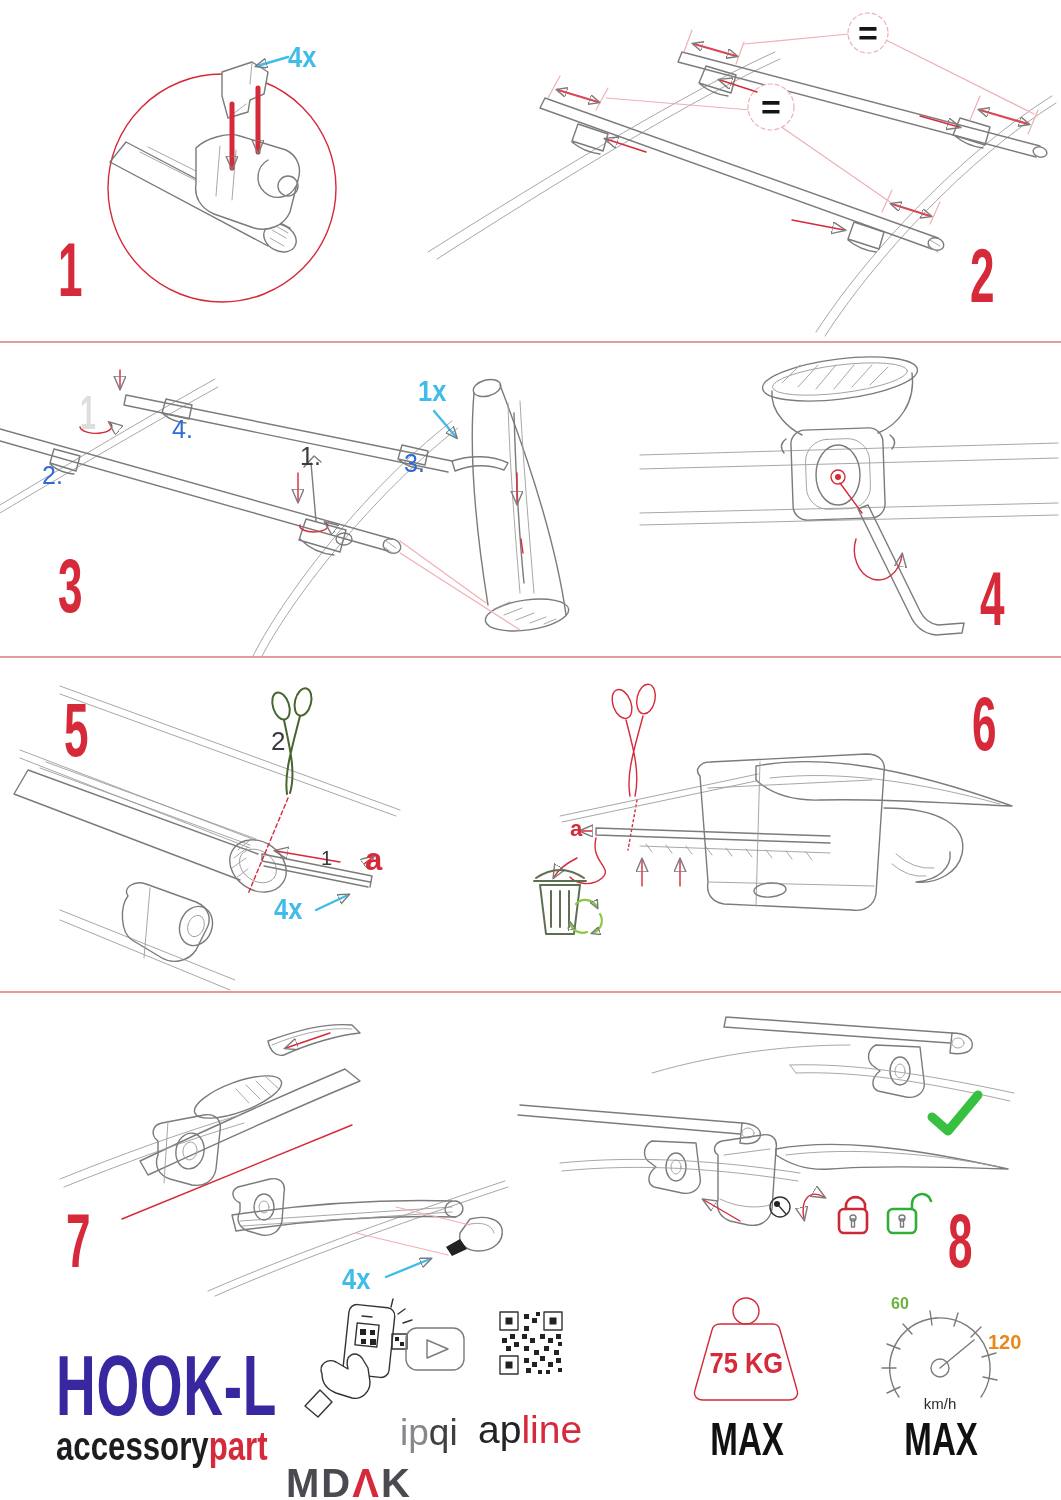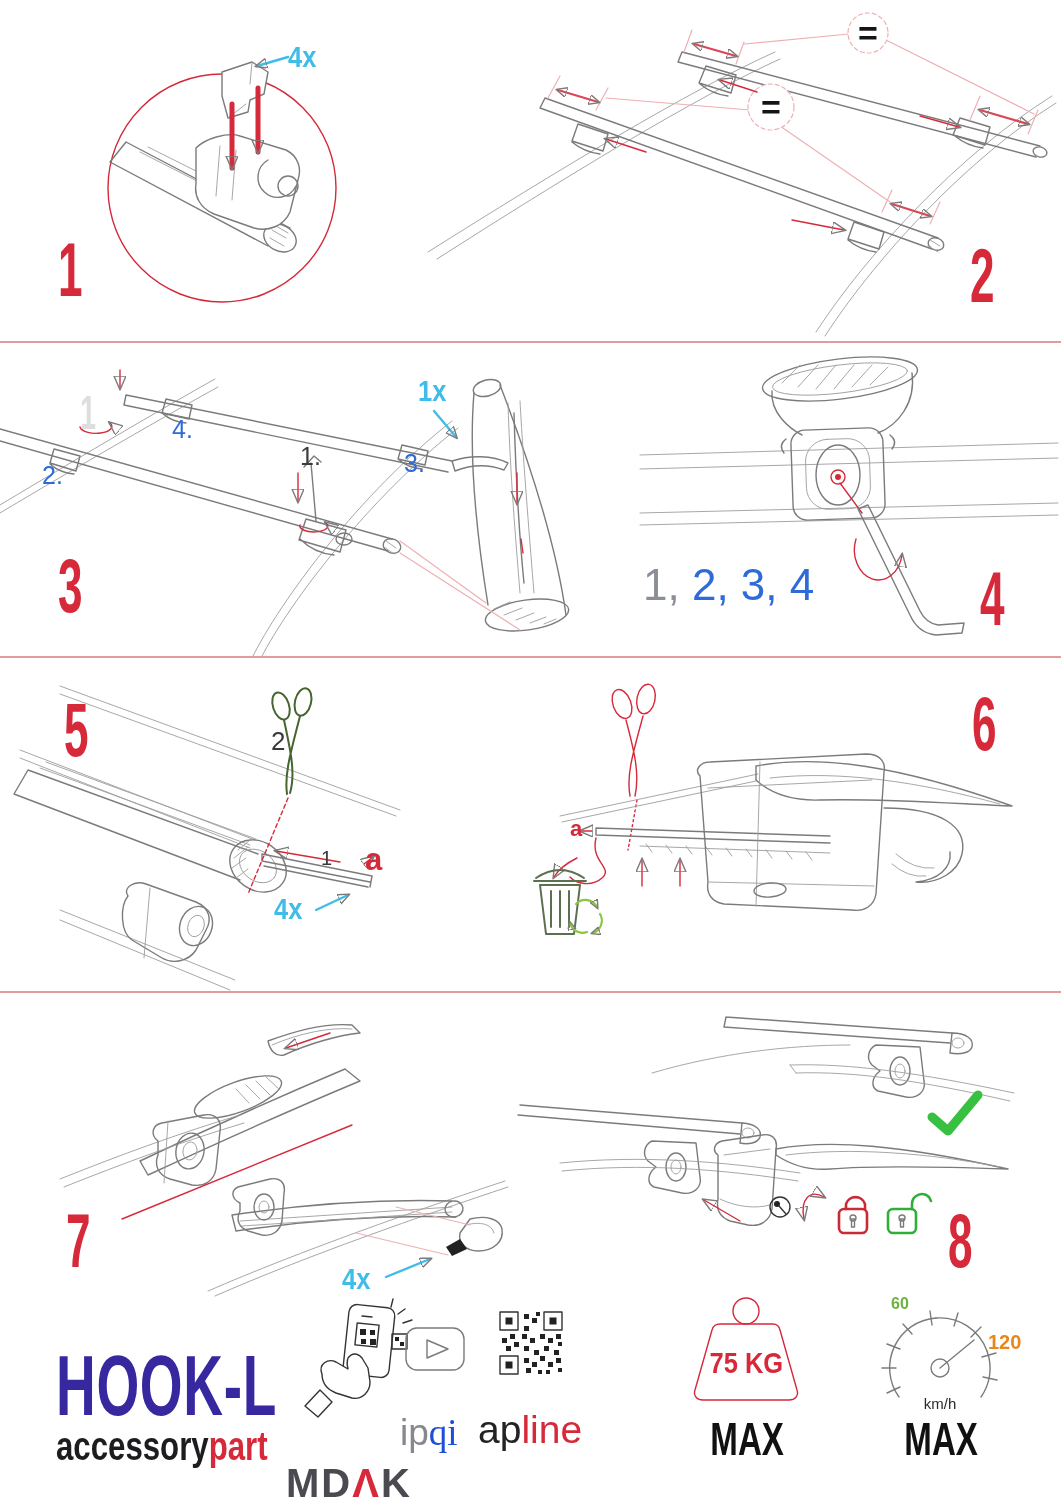--- a/index.html
+++ b/index.html
@@ -44,21 +44,21 @@
   .slbl2{font-size:26px;line-height:1;color:#3a3a3e;}
   .parta{font-weight:bold;color:#d6293a;line-height:1;}
   .logo-product{font-weight:bold;font-size:86px;line-height:1;color:#37289f;
        transform:scaleX(.64);transform-origin:left top;letter-spacing:1px;}
   .brandline{font-weight:bold;font-size:40px;line-height:1;transform:scaleX(.78);
        transform-origin:left top;white-space:pre;}
   .brand-black{color:#1d1d1f;} .brand-red{color:#d6293a;}
   .mdak{font-weight:bold;font-size:40px;line-height:1;color:#4a4a50;letter-spacing:2px;margin-top:45px;}
   .mdak .lam{color:#d6293a;}
   .ipqi{font-size:37px;line-height:1;color:#87878c;}
-  .ipqi .r{color:#1d4ed8;font-family:Liberation Serif, serif;}
+  .ipqi .r{color:#404040;}
   .apline{font-size:39px;line-height:1;color:#232325;}
   .apline .r{color:#d6293a;}
   .ctr{text-align:center;}
   .maxlbl{font-weight:bold;font-size:46px;line-height:1;color:#111;
        transform:scaleX(.72);transform-origin:center top;}
   .kg{font-weight:bold;font-size:30px;line-height:1;color:#d6293a;
        transform:scaleX(.85);transform-origin:center top;}
   .s60{font-weight:bold;font-size:16px;line-height:1;color:#6cb33e;}
   .s120{font-weight:bold;font-size:20px;line-height:1;color:#e8881c;text-align:right;}
   .kmh{font-size:15px;line-height:1;color:#2a2a2a;}
@@ -220,21 +220,20 @@
       </g>
     </svg>
     <span class="abs num" style="left:58px;top:205px">3</span>
     <span class="abs num" style="left:980px;top:218px">4</span>
     <span class="abs qty" style="left:418px;top:33px">1x</span>
     <span class="abs ghost" style="left:80px;top:46px">1</span>
     <span class="abs mark dark" style="left:300px;top:101px">1.</span>
     <span class="abs mark" style="left:42px;top:120px">2.</span>
     <span class="abs mark" style="left:404px;top:108px">3.</span>
     <span class="abs mark" style="left:172px;top:74px">4.</span>
-    <span class="abs seq" style="left:643px;top:220px"><span class="g">1,</span><span class="b"> 2, 3, 4</span></span>
   </div>
 
   <div class="divider" style="top:656px"></div>
 
   <div class="row" style="top:658px;height:335px">
     <svg class="art" width="1061" height="335" viewBox="0 0 1061 335">
 
       <g>
         <path class="thin" d="M60,28 L400,152 M60,36 L396,158 M20,92 L255,182 M20,100 L250,190"></path>
         <g>

